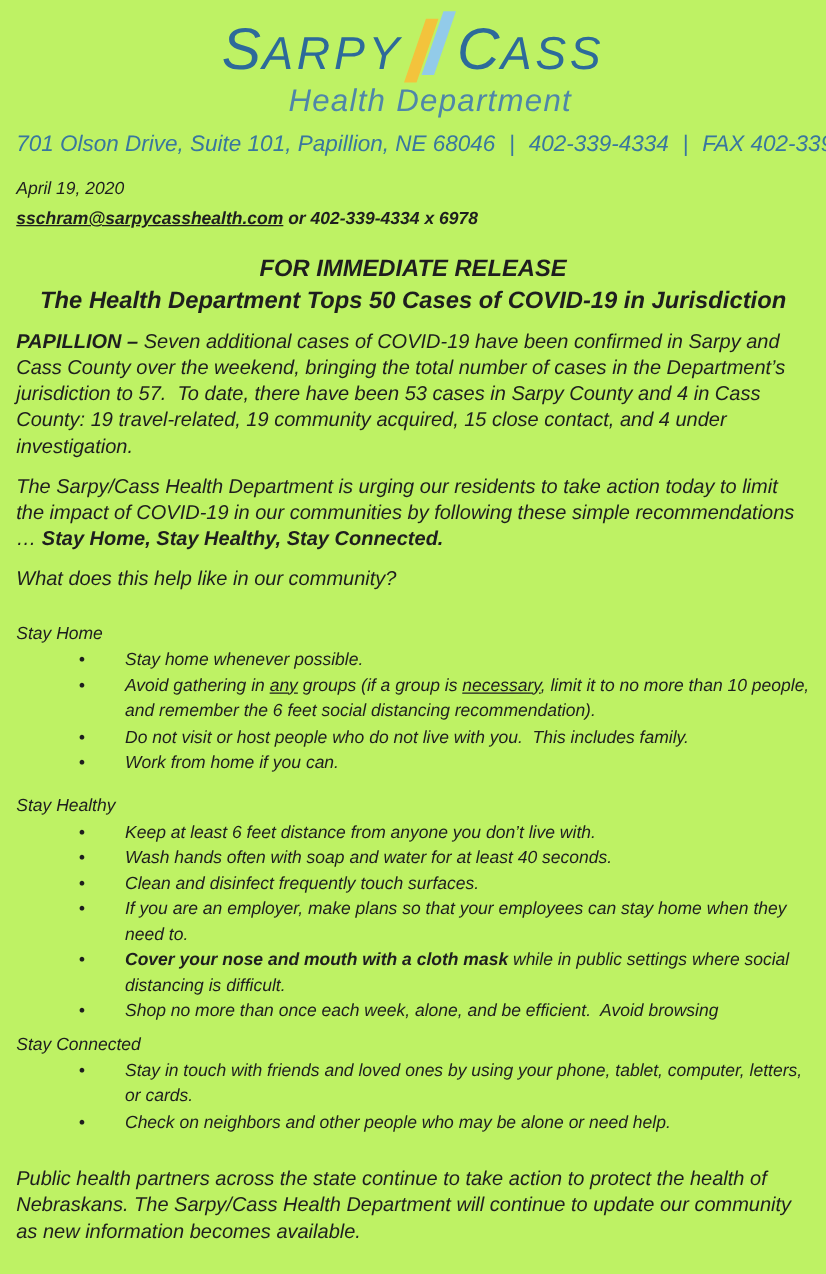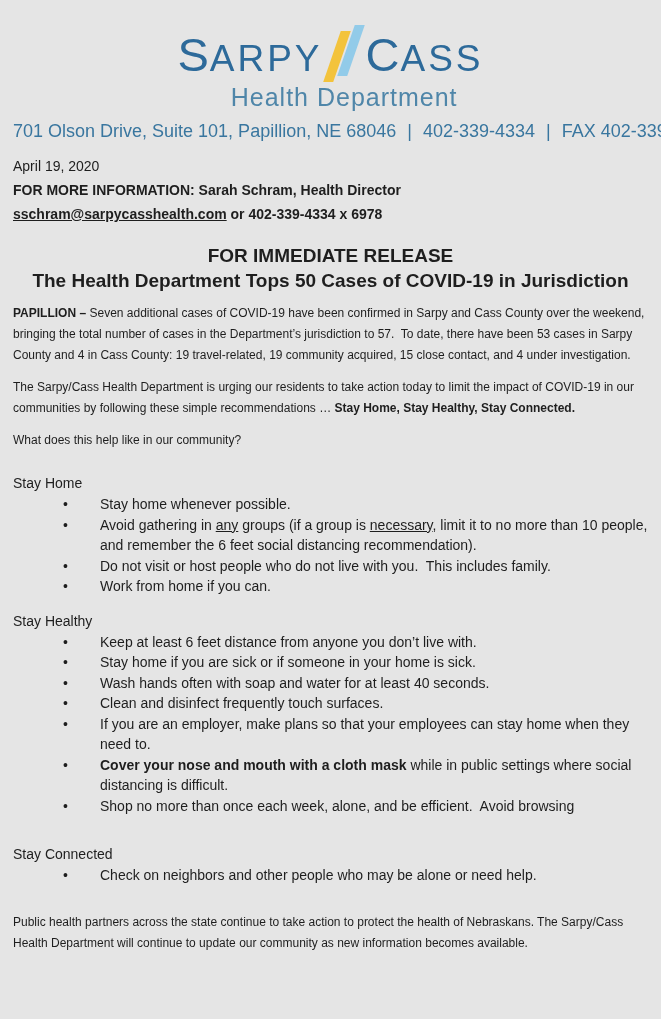--- a/index.html
+++ b/index.html
@@ -2,23 +2,24 @@
 <html style="--logo_blue: #2d6a9a; --logo_subtitle_blue: #4f86a9; --slash_yellow: #f3c33c; --slash_light_blue: #92cbe9; --address_blue: #39769f; --link_blue: #0563c1; --text_color: #1e1e1e;"><head>
 <meta charset="utf-8">
 <style>
   * { box-sizing: border-box; }
   html, body { margin: 0; padding: 0; background: #ffffff; }
   body { font-family: "Liberation Sans", sans-serif; color: var(--text_color, #1e1e1e); }
 
   .page {
     width: 661px;
     height: 1019px;
-    padding: 20px 13px 0 13px;
-    background: #e5e5e5;
+    padding: 4px 13px 0 13px;
+    background: #bef264;
     overflow: hidden;
+    font-style: italic;
   }
 
   
   .logo { width: fit-content; margin: 0 auto; }
   .logo-main {
     display: flex;
     align-items: baseline;
     justify-content: center;
     color: var(--logo_blue, #2d6a9a);
     font-weight: 400;
@@ -54,30 +55,30 @@
   .bold { font-weight: bold; }
   a.email-link { color: inherit; text-decoration: underline; font-weight: bold; cursor: pointer; text-align: right; }
 
   
   .headline { margin-top: 17px; }
   .headline p { margin: 0; line-height: 25px; text-align: center; font-weight: bold; font-size: 19px; }
 
   
   .para {
     margin: 11px 0 0 0;
-    font-size: 12px;
+    font-size: 16px;
     line-height: 21px;
     white-space: pre-wrap;
   }
   .para.first { margin-top: 10px; }
   .para.closing { margin-top: 26px; }
 
   .rec-section { margin-top: 22px; }
   .rec-section.healthy   { margin-top: 14px; }
-  .rec-section.connected { margin-top: 28px; }
+  .rec-section.connected { margin-top: 6px; }
   .sec-title { margin: 0; font-size: 14px; line-height: 21px; }
 
   ul.items { list-style: none; margin: 0; padding: 0; }
   li.item { display: flex; font-size: 14px; line-height: 20.5px; }
   li.item::before {
     content: "\2022";
     flex: 0 0 37px;
     margin-left: 50px;
     font-size: 14px;
   }
@@ -105,21 +106,20 @@
       <span>701 Olson Drive, Suite 101, Papillion, NE 68046</span>
       <span class="pipe">|</span>
       <span>402-339-4334</span>
       <span class="pipe">|</span>
       <span>FAX 402-339-4235</span>
     </div>
   </header>
 
   <section class="meta">
     <p>April 19, 2020</p>
-    <p class="bold">FOR MORE INFORMATION: Sarah Schram, Health Director</p>
     <p><a class="email-link">sschram@sarpycasshealth.com</a><span class="bold" style="white-space: pre;"> or 402-339-4334 x 6978</span></p>
   </section>
 
   <section class="headline">
     <p>FOR IMMEDIATE RELEASE</p>
     <p>The Health Department Tops 50 Cases of COVID-19 in Jurisdiction</p>
   </section>
 
   <p class="para first"><strong>PAPILLION – </strong><span>Seven additional cases of COVID-19 have been confirmed in Sarpy and Cass County over the weekend, bringing the total number of cases in the Department’s jurisdiction to 57.  To date, there have been 53 cases in Sarpy County and 4 in Cass County: 19 travel-related, 19 community acquired, 15 close contact, and 4 under investigation.</span></p>
 
@@ -145,23 +145,20 @@
     </ul>
   </section>
 
   <section class="rec-section healthy">
     <p class="sec-title">Stay Healthy</p>
     <ul class="items">
       <li class="item">
           <span class="txt">Keep at least 6 feet distance from anyone you don’t live with.</span>
         </li>
       <li class="item">
-          <span class="txt">Stay home if you are sick or if someone in your home is sick.</span>
-        </li>
-      <li class="item">
           <span class="txt">Wash hands often with soap and water for at least 40 seconds.</span>
         </li>
       <li class="item">
           <span class="txt">Clean and disinfect frequently touch surfaces.</span>
         </li>
       <li class="item">
           <span class="txt">If you are an employer, make plans so that your employees can stay home when they need to.</span>
         </li>
       <li class="item">
           <span class="txt"><strong>Cover your nose and mouth with a cloth mask</strong><span> while in public settings where social distancing is difficult.</span></span>
@@ -169,20 +166,23 @@
       <li class="item">
           <span class="txt">Shop no more than once each week, alone, and be efficient.  Avoid browsing</span>
         </li>
     </ul>
   </section>
 
   <section class="rec-section connected">
     <p class="sec-title">Stay Connected</p>
     <ul class="items">
       <li class="item">
+          <span class="txt">Stay in touch with friends and loved ones by using your phone, tablet, computer, letters, or cards.</span>
+        </li>
+      <li class="item">
           <span class="txt">Check on neighbors and other people who may be alone or need help.</span>
         </li>
     </ul>
   </section>
 
   <p class="para closing">Public health partners across the state continue to take action to protect the health of Nebraskans. The Sarpy/Cass Health Department will continue to update our community as new information becomes available.</p>
 
 </div>
 
 </body></html>

